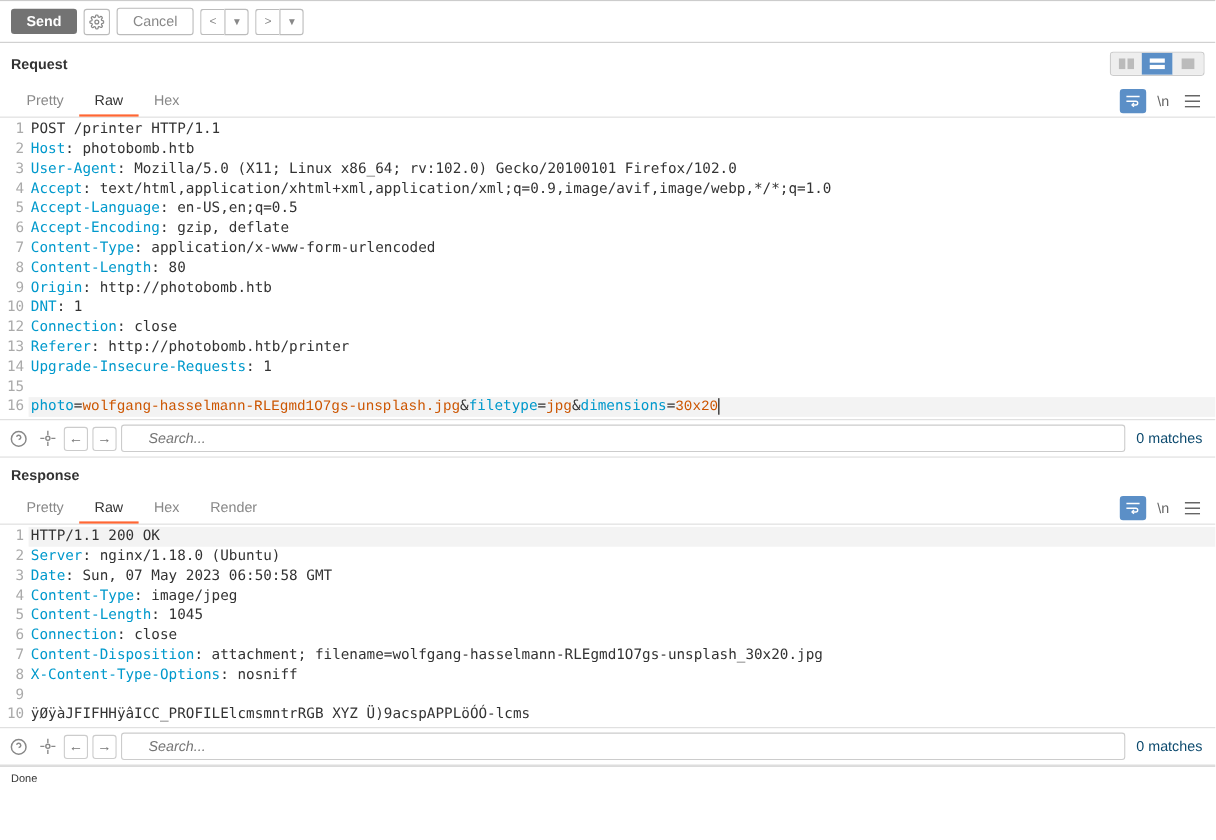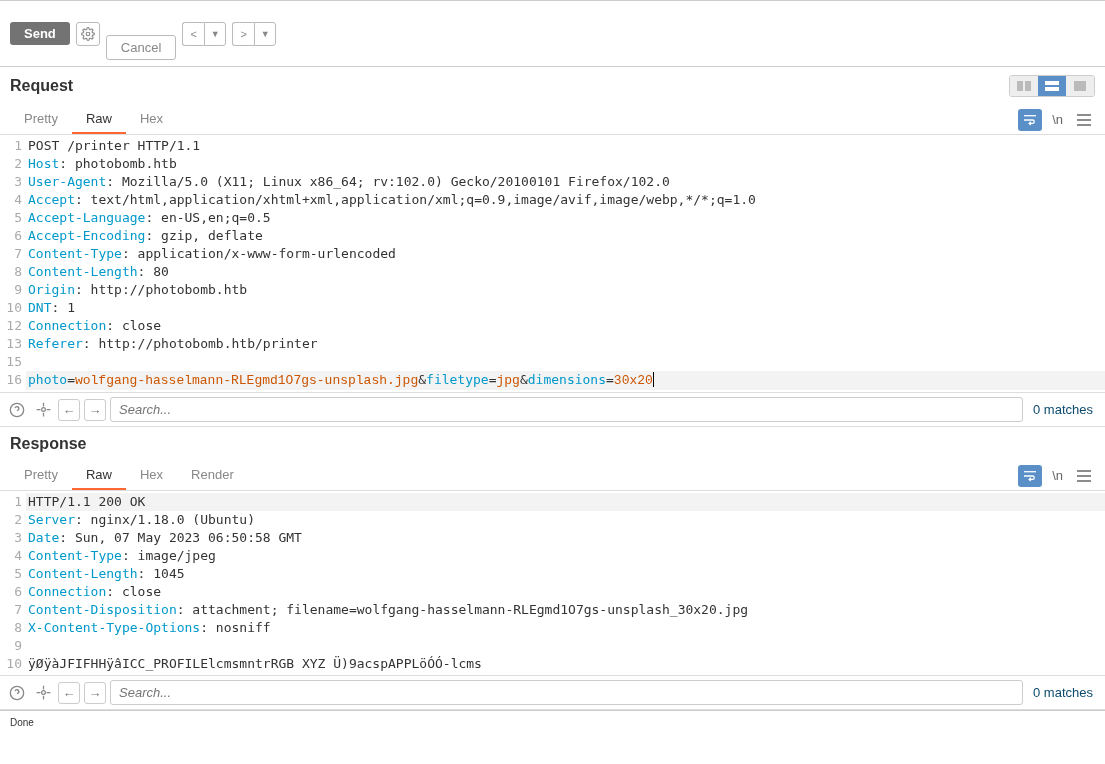--- a/index.html
+++ b/index.html
@@ -1,48 +1,48 @@
 <!DOCTYPE html>
 <html><head>
 <meta charset="utf-8">
 <style>
 * { box-sizing: border-box; margin: 0; padding: 0; }
 body { font-family: Arial, sans-serif; font-size: 13px; background: #fff; color: #333; }
 .toolbar { display: flex; align-items: center; gap: 6px; padding: 6px 10px; border-top: 1px solid #ccc; border-bottom: 1px solid #ccc; }
 .btn { padding: 4px 14px; border-radius: 3px; font-size: 13px; cursor: pointer; }
 .btn-send { background: #737373; color: #fff; border: none; font-weight: bold; }
-.btn-cancel { background: #fff; border: 1px solid #bbb; color: #888; margin-top: 28px; }
+.btn-cancel { background: #fff; border: 1px solid #bbb; color: #888; }
 .icon-btn { width: 24px; height: 24px; display: inline-flex; align-items: center; justify-content: center; border: 1px solid #bbb; border-radius: 3px; cursor: pointer; color: #888; background: #fff; }
 .nav-group { display: flex; }
 .nav-btn { width: 22px; height: 24px; display: inline-flex; align-items: center; justify-content: center; border: 1px solid #bbb; background: #fff; color: #888; cursor: pointer; font-size: 11px; }
 .nav-left { border-radius: 3px 0 0 3px; border-right: none; }
 .nav-drop { border-radius: 0 3px 3px 0; font-size: 9px; }
 .section { padding: 8px 10px; }
 .section-header { display: flex; justify-content: space-between; align-items: center; }
-.section-title { font-weight: bold; font-size: 16px; color: #333; }
+.section-title { font-weight: bold; font-size: 13px; color: #333; }
 .view-toggle { display: flex; border: 1px solid #ccc; border-radius: 3px; overflow: hidden; }
 .view-btn { width: 28px; height: 20px; display: flex; align-items: center; justify-content: center; background: #eee; cursor: pointer; }
 .view-btn.active { background: #5b8fc7; color: #fff; }
 .tab-row { display: flex; align-items: center; border-bottom: 1px solid #ddd; padding: 0 10px; }
 .tab { padding: 6px 14px; color: #888; cursor: pointer; border-bottom: 2px solid transparent; font-size: 13px; }
 .tab.active { color: #333; border-bottom: 2px solid #ff6633; }
 .tab-right { margin-left: auto; display: flex; gap: 6px; align-items: center; }
 .wrap-btn { width: 24px; height: 22px; background: #5b8fc7; color: #fff; display: flex; align-items: center; justify-content: center; border-radius: 3px; font-size: 11px; cursor: pointer; }
 .plain-btn { color: #666; cursor: pointer; font-size: 13px; padding: 2px 4px; }
 .editor { font-family: 'DejaVu Sans Mono', monospace; font-size: 13px; line-height: 18px; padding: 2px 0; }
 .editor-line { display: flex; }
 .gutter { width: 26px; text-align: right; padding-right: 4px; color: #aaa; user-select: none; flex-shrink: 0; }
 .code { flex: 1; white-space: pre-wrap; word-break: break-all; padding-left: 2px; }
 .code.highlighted { background: #f3f3f3; }
 .hd { color: #0099cc; }
 .val { color: #cc5500; font-family: Liberation Mono, monospace; }
 .pn { color: #0099cc; }
 .cursor { border-left: 1px solid #000; }
 .search-bar { display: flex; align-items: center; gap: 4px; padding: 4px 6px; border-top: 1px solid #ddd; border-bottom: 1px solid #ddd; }
-.search-input { flex: 1; border: 1px solid #ccc; border-radius: 3px; padding: 4px 8px; font-size: 13px; font-style: italic; color: #999; }
+.search-input { flex: 1; border: 1px solid #ccc; border-radius: 3px; padding: 4px 24px; font-size: 13px; font-style: italic; color: #999; }
 .matches { color: #0c4a6e; font-size: 13px; padding: 0 6px; }
 .small-icon { width: 22px; height: 22px; display: inline-flex; align-items: center; justify-content: center; border: 1px solid #ccc; border-radius: 3px; cursor: pointer; color: #777; background: #fff; }
 .small-icon.noborder { border: none; }
 .status { padding: 6px 10px; border-top: 1px solid #ccc; color: #333; font-size: 10px; }
 svg { display: block; }
 </style>
 </head>
 <body>
 
 <div class="toolbar">
@@ -151,20 +151,24 @@
       <div class="gutter">10</div>
       <div class="code"><span class="hd">DNT</span><span>:</span><span> 1</span></div>
     </div>
     <div class="editor-line">
       <div class="gutter">12</div>
       <div class="code"><span class="hd">Connection</span><span>:</span><span> close</span></div>
     </div>
     <div class="editor-line">
       <div class="gutter">13</div>
       <div class="code"><span class="hd">Referer</span><span>:</span><span> http://photobomb.htb/printer</span></div>
+    </div>
+    <div class="editor-line">
+      <div class="gutter">14</div>
+      <div class="code"><span class="hd">Upgrade-Insecure-Requests</span><span>:</span><span> 1</span></div>
     </div>
     <div class="editor-line">
       <div class="gutter">15</div>
       <div class="code"><span></span></div>
     </div>
     <div class="editor-line">
       <div class="gutter">16</div>
       <div class="code highlighted"><span class="pn">photo</span><span>=</span><span class="val">wolfgang-hasselmann-RLEgmd1O7gs-unsplash.jpg</span><span>&amp;</span><span class="pn">filetype</span><span>=</span><span class="val">jpg</span><span>&amp;</span><span class="pn">dimensions</span><span>=</span><span class="val">30x20</span><span class="cursor"></span></div>
     </div>
   </div>

